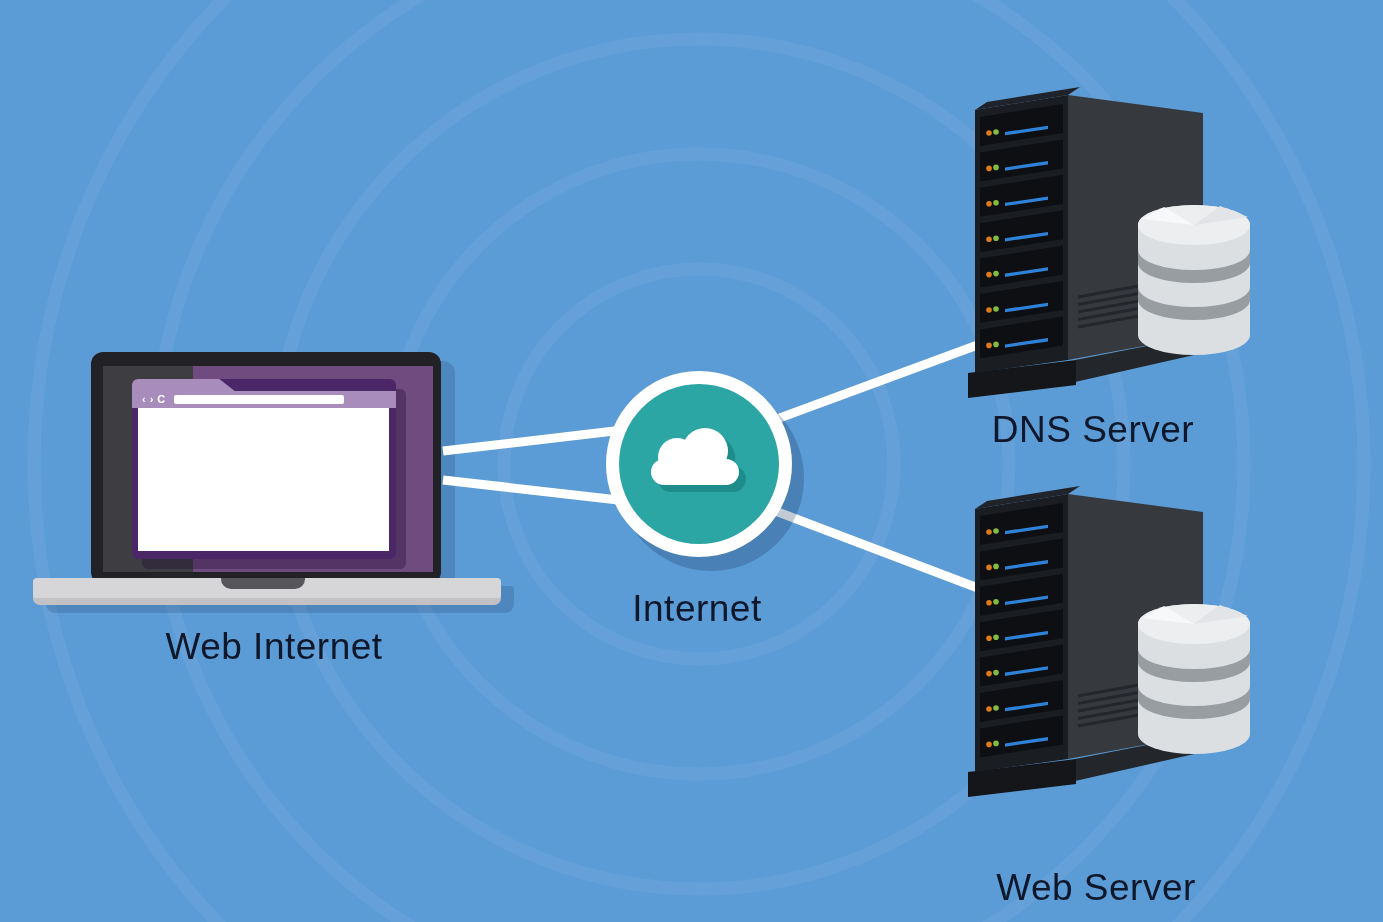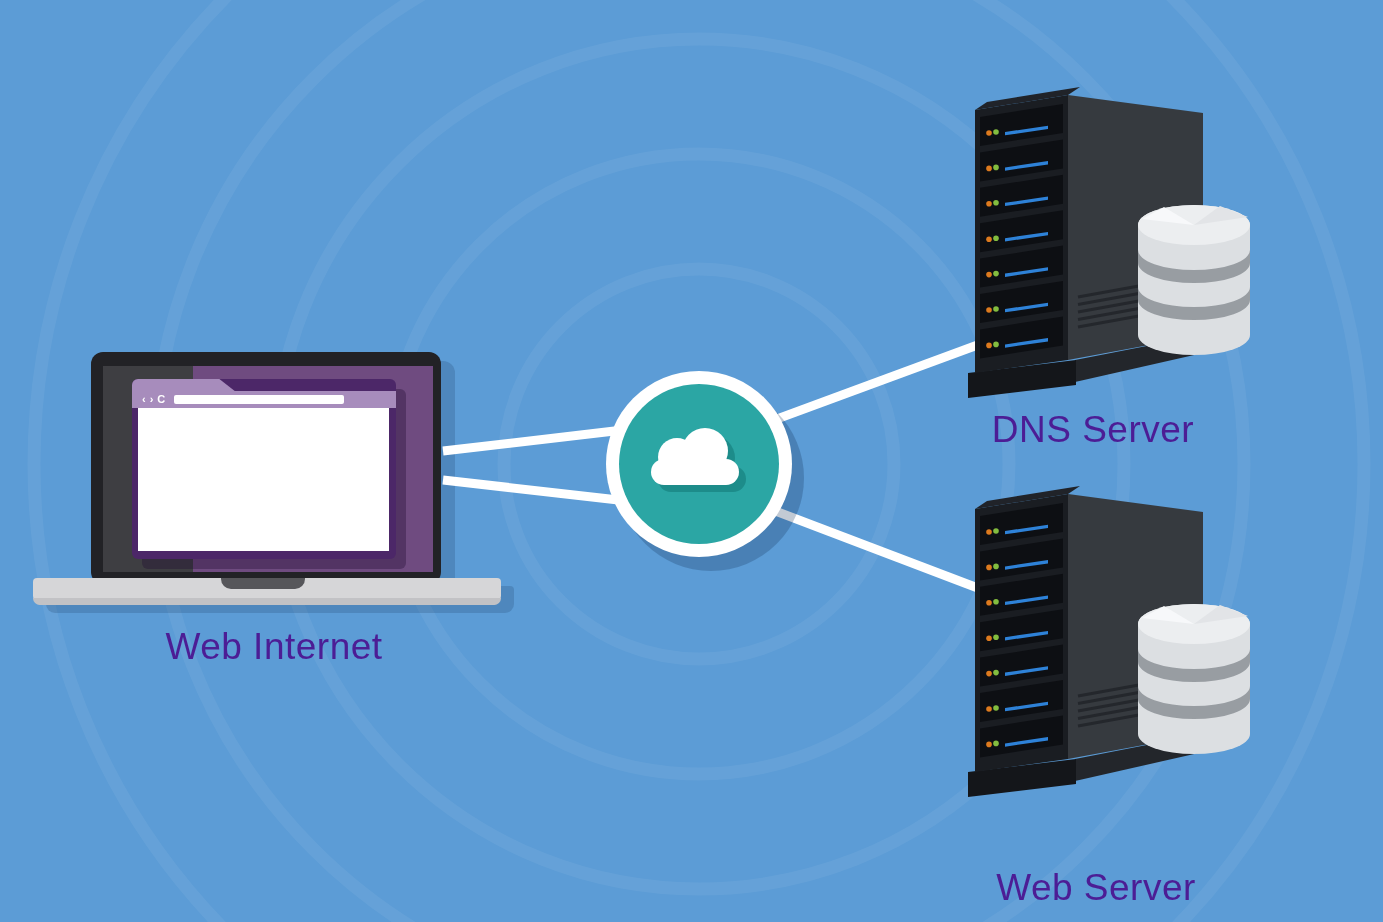--- a/index.html
+++ b/index.html
@@ -5,21 +5,21 @@
   html,body{margin:0;padding:0;background:#3c6f9e;}
   #canvas{
     position:relative;width:1383px;height:922px;overflow:hidden;
     background:#5C9CD6;font-family:"Liberation Sans",sans-serif;
   }
   .abs{position:absolute;}
   svg{display:block;}
   
   .node-label{
     position:absolute;width:340px;text-align:center;
-    color:#4c1d95;font-size:37px;letter-spacing:.5px;line-height:1.1;
+    color:#0f172a;font-size:37px;letter-spacing:.5px;line-height:1.1;
   }
   
   .bezel{left:91px;top:352px;width:350px;height:232px;background:#222226;
     border-radius:12px;box-shadow:14px 9px 0 rgba(24,54,90,.20);}
   .screen{left:103px;top:366px;width:330px;height:206px;background:#3E3E42;}
   .screen-panel{left:193px;top:366px;width:240px;height:206px;background:#6F4B80;}
   .bwindow{left:132px;top:379px;width:264px;height:180px;background:#4C2768;
     border-radius:6px;box-shadow:10px 10px 0 rgba(32,12,48,.35);}
   .btab{left:132px;top:379px;width:104px;height:13px;background:#A78CBC;
     clip-path:polygon(0 0,84% 0,100% 100%,0 100%);border-top-left-radius:6px;}
@@ -140,16 +140,17 @@
 
   <svg class="abs" style="left:958px;top:83px" width="310" height="340" viewBox="0 0 310 340">
     <use href="#srv-tower"></use>
   </svg>
 
   <svg class="abs" style="left:958px;top:482px" width="310" height="340" viewBox="0 0 310 340">
     <use href="#srv-tower"></use>
   </svg>
 
   <div class="node-label" style="left:104px;top:627px">Web Internet</div>
+  <div class="node-label" style="left:527px;top:589px">Internet</div>
   <div class="node-label" style="left:923px;top:410px">DNS Server</div>
   <div class="node-label" style="left:926px;top:868px">Web Server</div>
 
 </div>
 
 </body></html>

